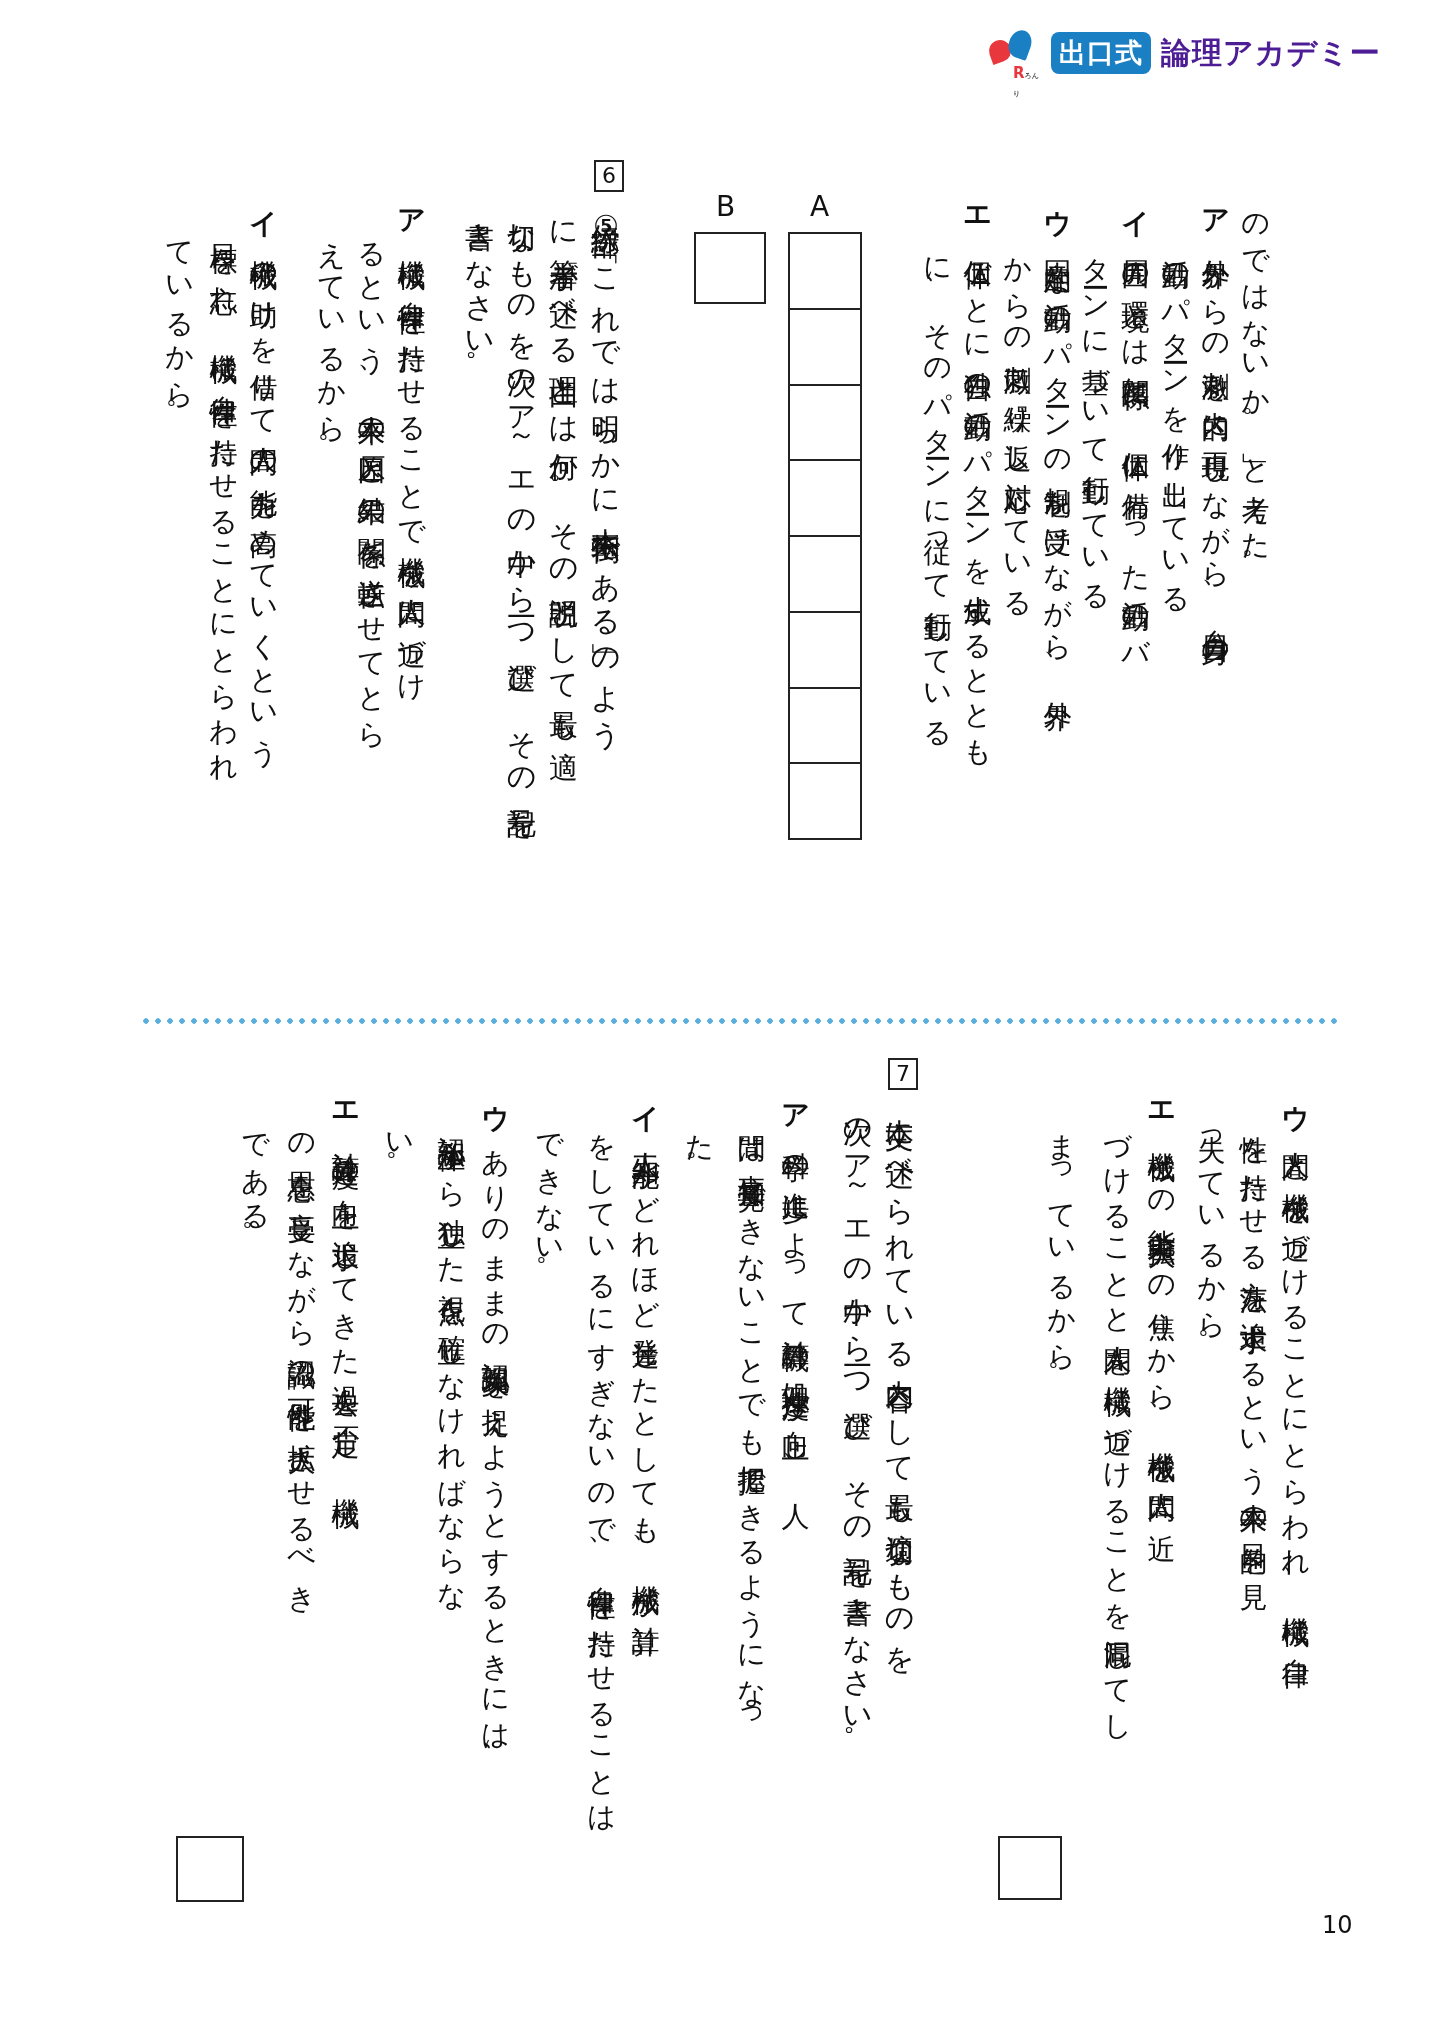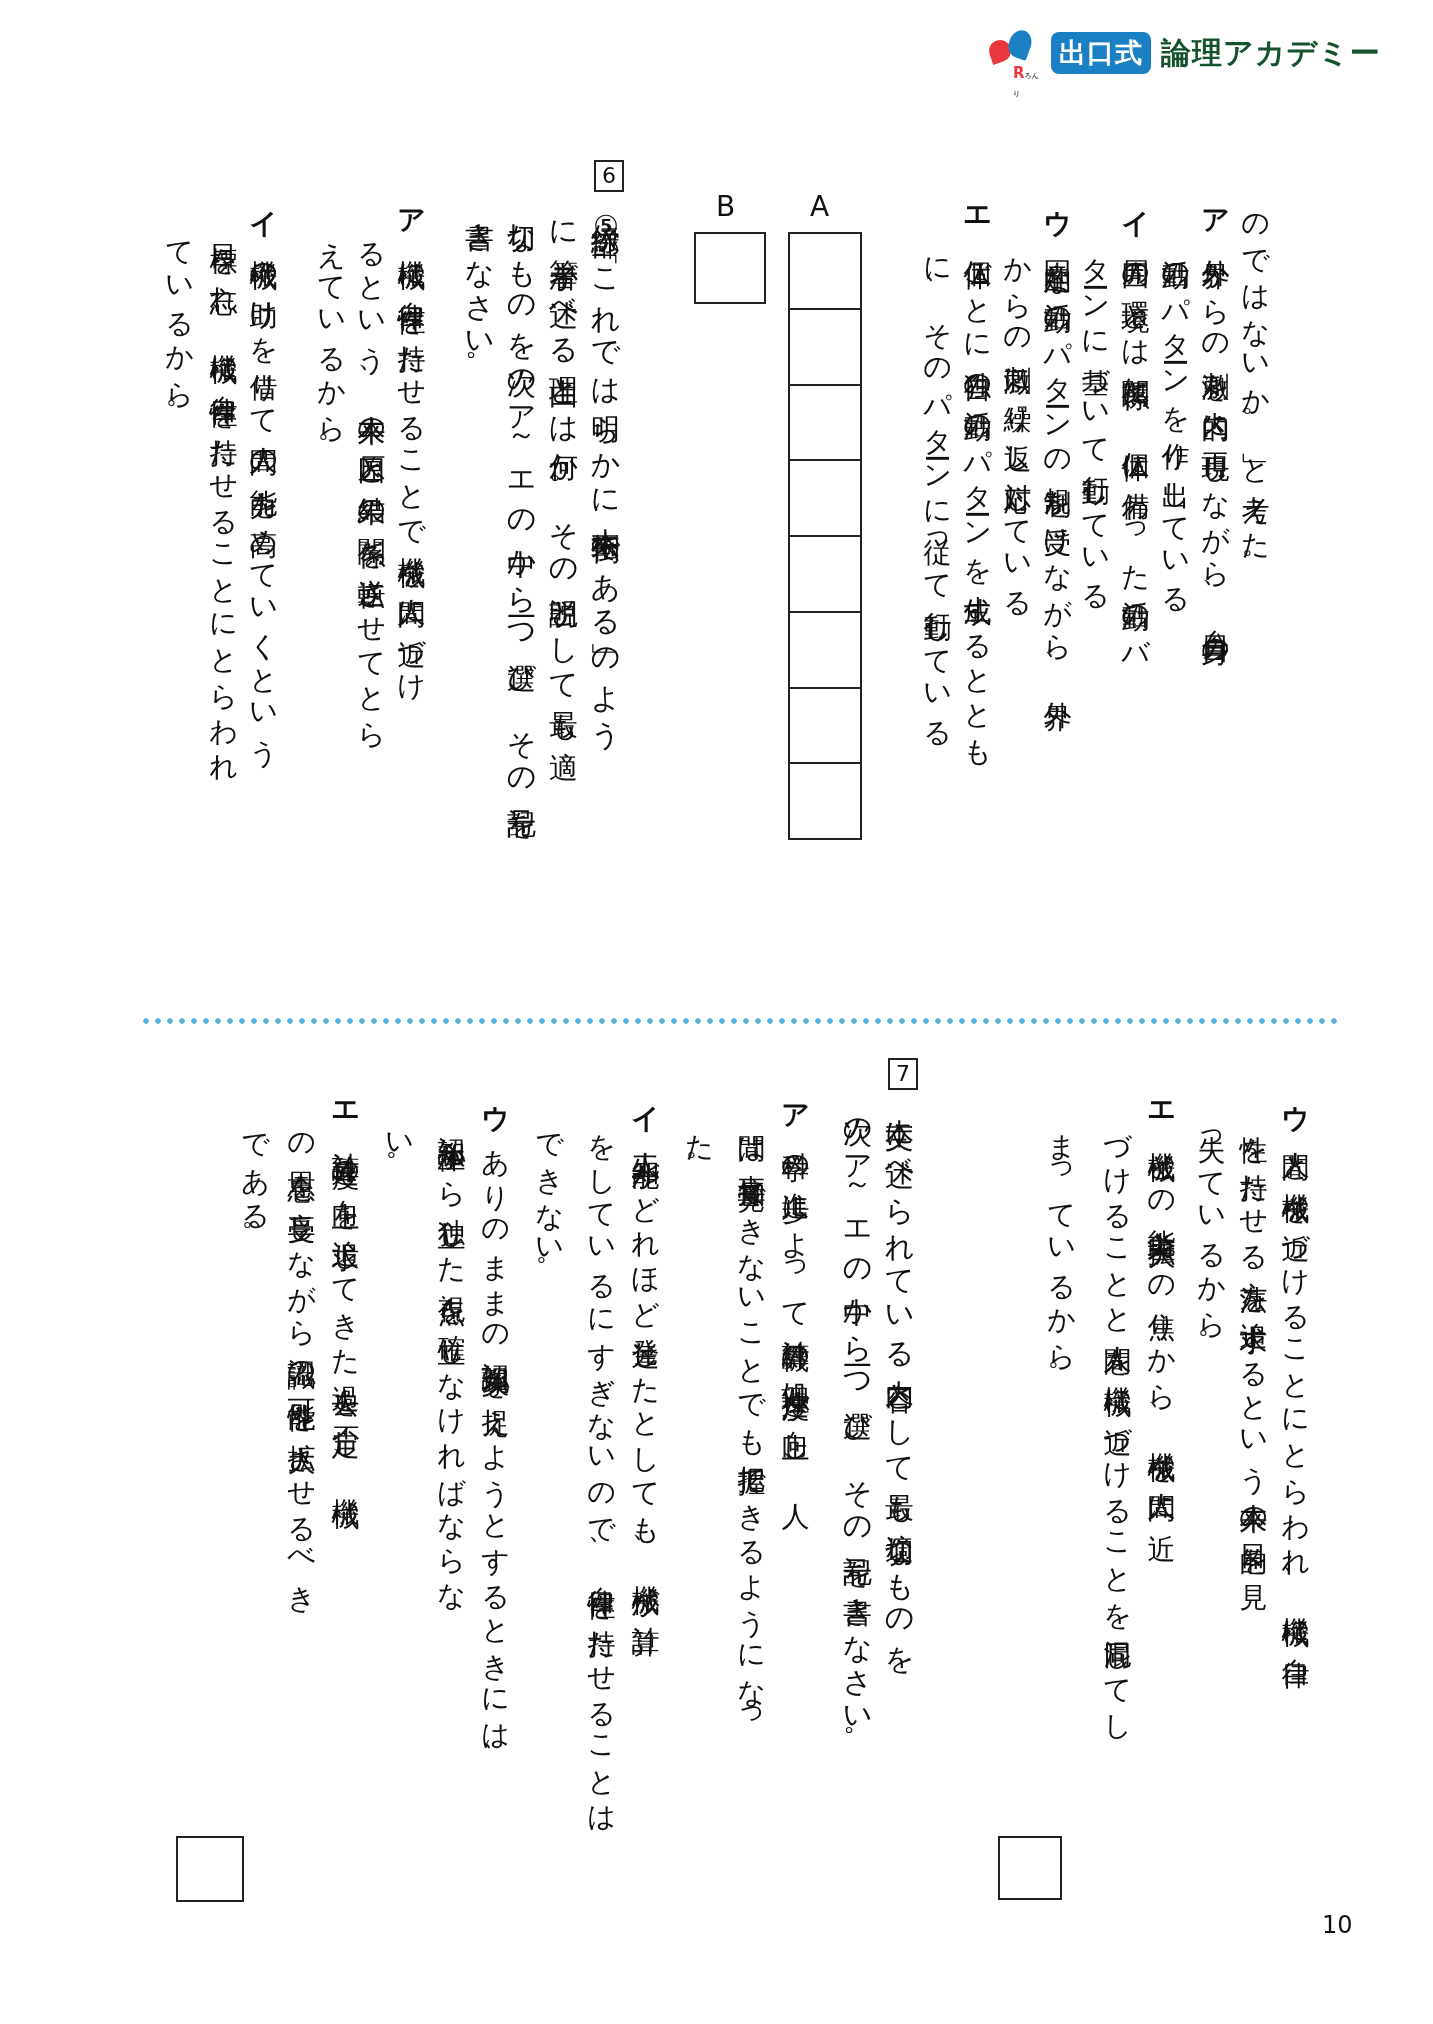--- a/index.html
+++ b/index.html
@@ -4,21 +4,21 @@
 <style>
   html, body { margin:0; padding:0; background:#fff; }
   body { width:1433px; height:2024px; position:relative; overflow:hidden; font-family:"DejaVu Serif","Liberation Serif",serif; color:#111; }
   .logo { position:absolute; top:28px; left:985px; height:50px; display:flex; align-items:center; }
   .logo-mark { position:relative; width:60px; height:50px; }
   .leaf-red { position:absolute; left:4px; top:12px; width:22px; height:22px; background:#e8383d; border-radius:50% 50% 50% 0; transform:rotate(-20deg); }
   .leaf-blue { position:absolute; left:24px; top:2px; width:22px; height:28px; background:#1b7fc4; border-radius:60% 60% 10% 60%; transform:rotate(20deg); }
   .logo-r { position:absolute; left:28px; top:36px; font-family:"DejaVu Sans",sans-serif; font-weight:bold; color:#e8383d; font-size:15px; }
   .logo-r small { font-size:7px; color:#555; }
   .logo-badge { background:#1b7fc4; color:#fff; font-family:"DejaVu Sans",sans-serif; font-weight:bold; font-size:27px; padding:3px 8px; border-radius:8px; margin-left:6px; letter-spacing:1px; }
-  .logo-name { color:#14532d; font-family:"DejaVu Sans",sans-serif; font-weight:bold; font-size:30px; margin-left:10px; letter-spacing:1px; }
+  .logo-name { color:#4c1d95; font-family:"DejaVu Sans",sans-serif; font-weight:bold; font-size:30px; margin-left:10px; letter-spacing:1px; }
 
   .col { position:absolute; writing-mode:vertical-rl; font-size:28px; line-height:38px; white-space:nowrap; letter-spacing:3px; }
   .lbl { font-family:"DejaVu Sans",sans-serif; font-weight:bold; font-size:28px; }
   .q { position:absolute; writing-mode:vertical-rl; font-family:"DejaVu Sans",sans-serif; font-size:29px; line-height:40px; letter-spacing:3px; white-space:nowrap; font-weight:500; }
   .qnum { position:absolute; width:26px; height:28px; border:2px solid #222; font-family:"DejaVu Sans",sans-serif; font-size:22px; text-align:center; line-height:28px; }
   .ansbox { position:absolute; border:2px solid #222; box-sizing:border-box; }
   .gridA { position:absolute; left:788px; top:232px; width:74px; height:608px; border:2px solid #222; box-sizing:border-box; display:flex; flex-direction:column; }
   .gridA .cell { flex:1; border-bottom:2px solid #222; }
   .gridA .cell:last-child { border-bottom:none; }
   .boxlabel { position:absolute; font-family:"DejaVu Sans",sans-serif; font-size:28px; }

